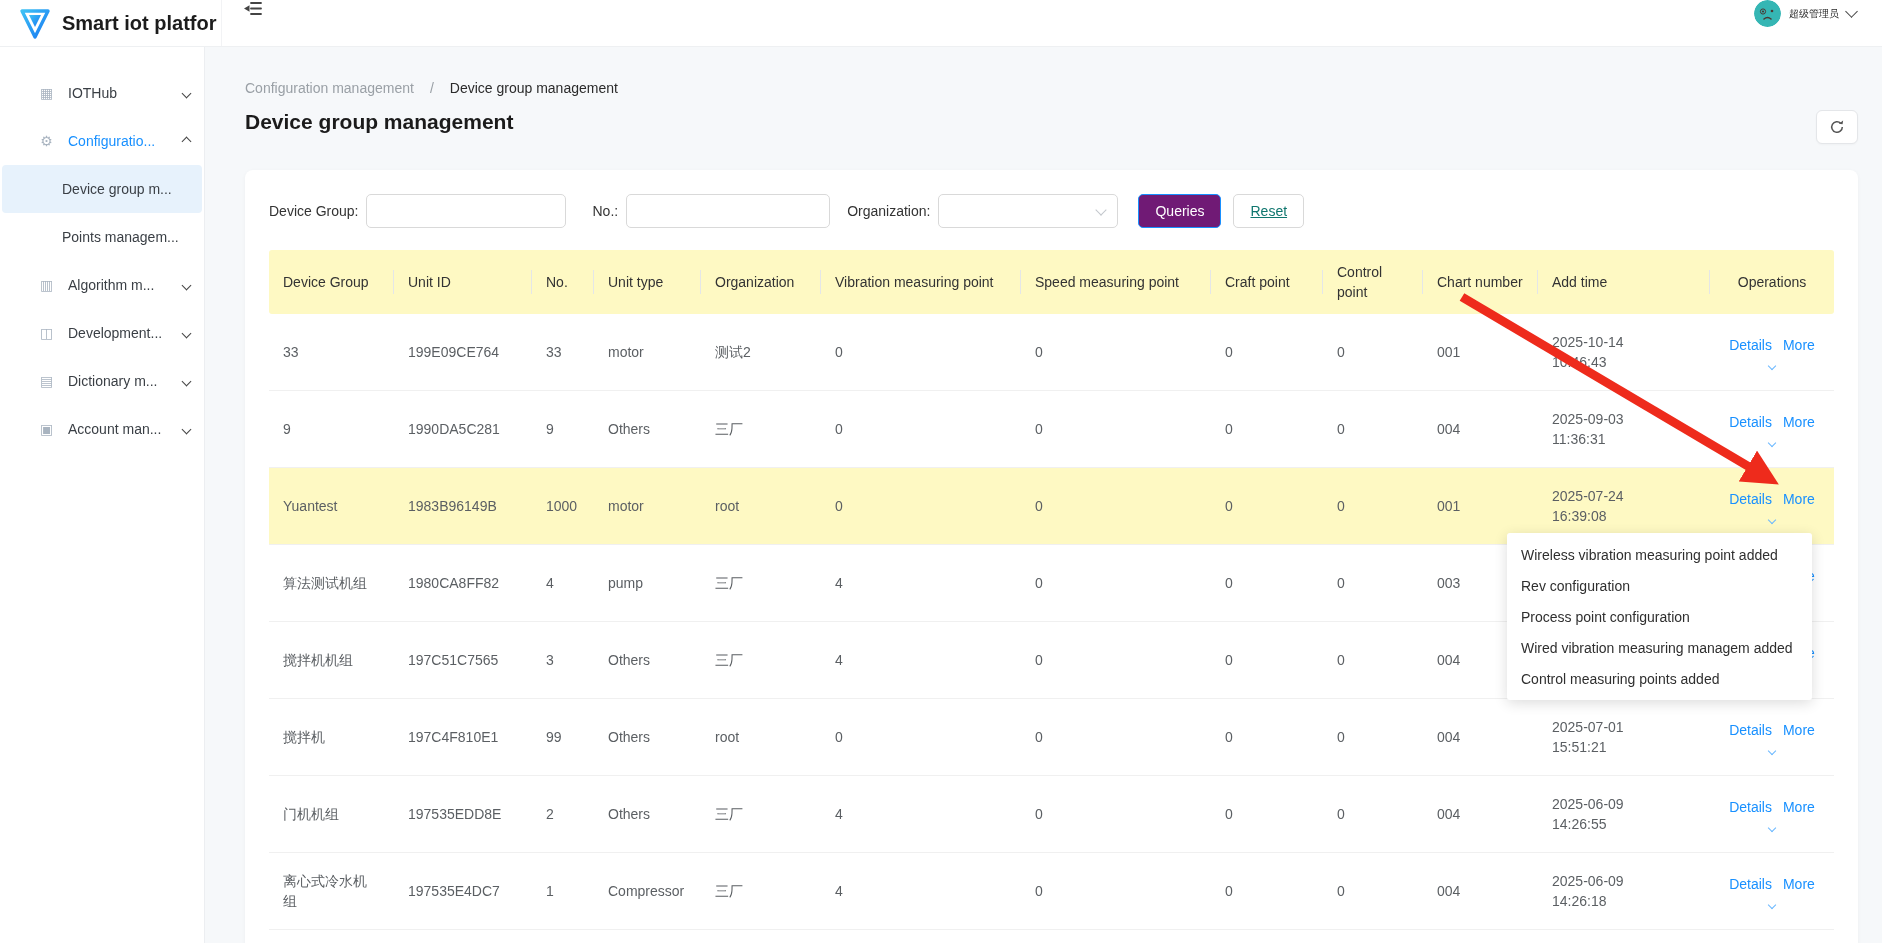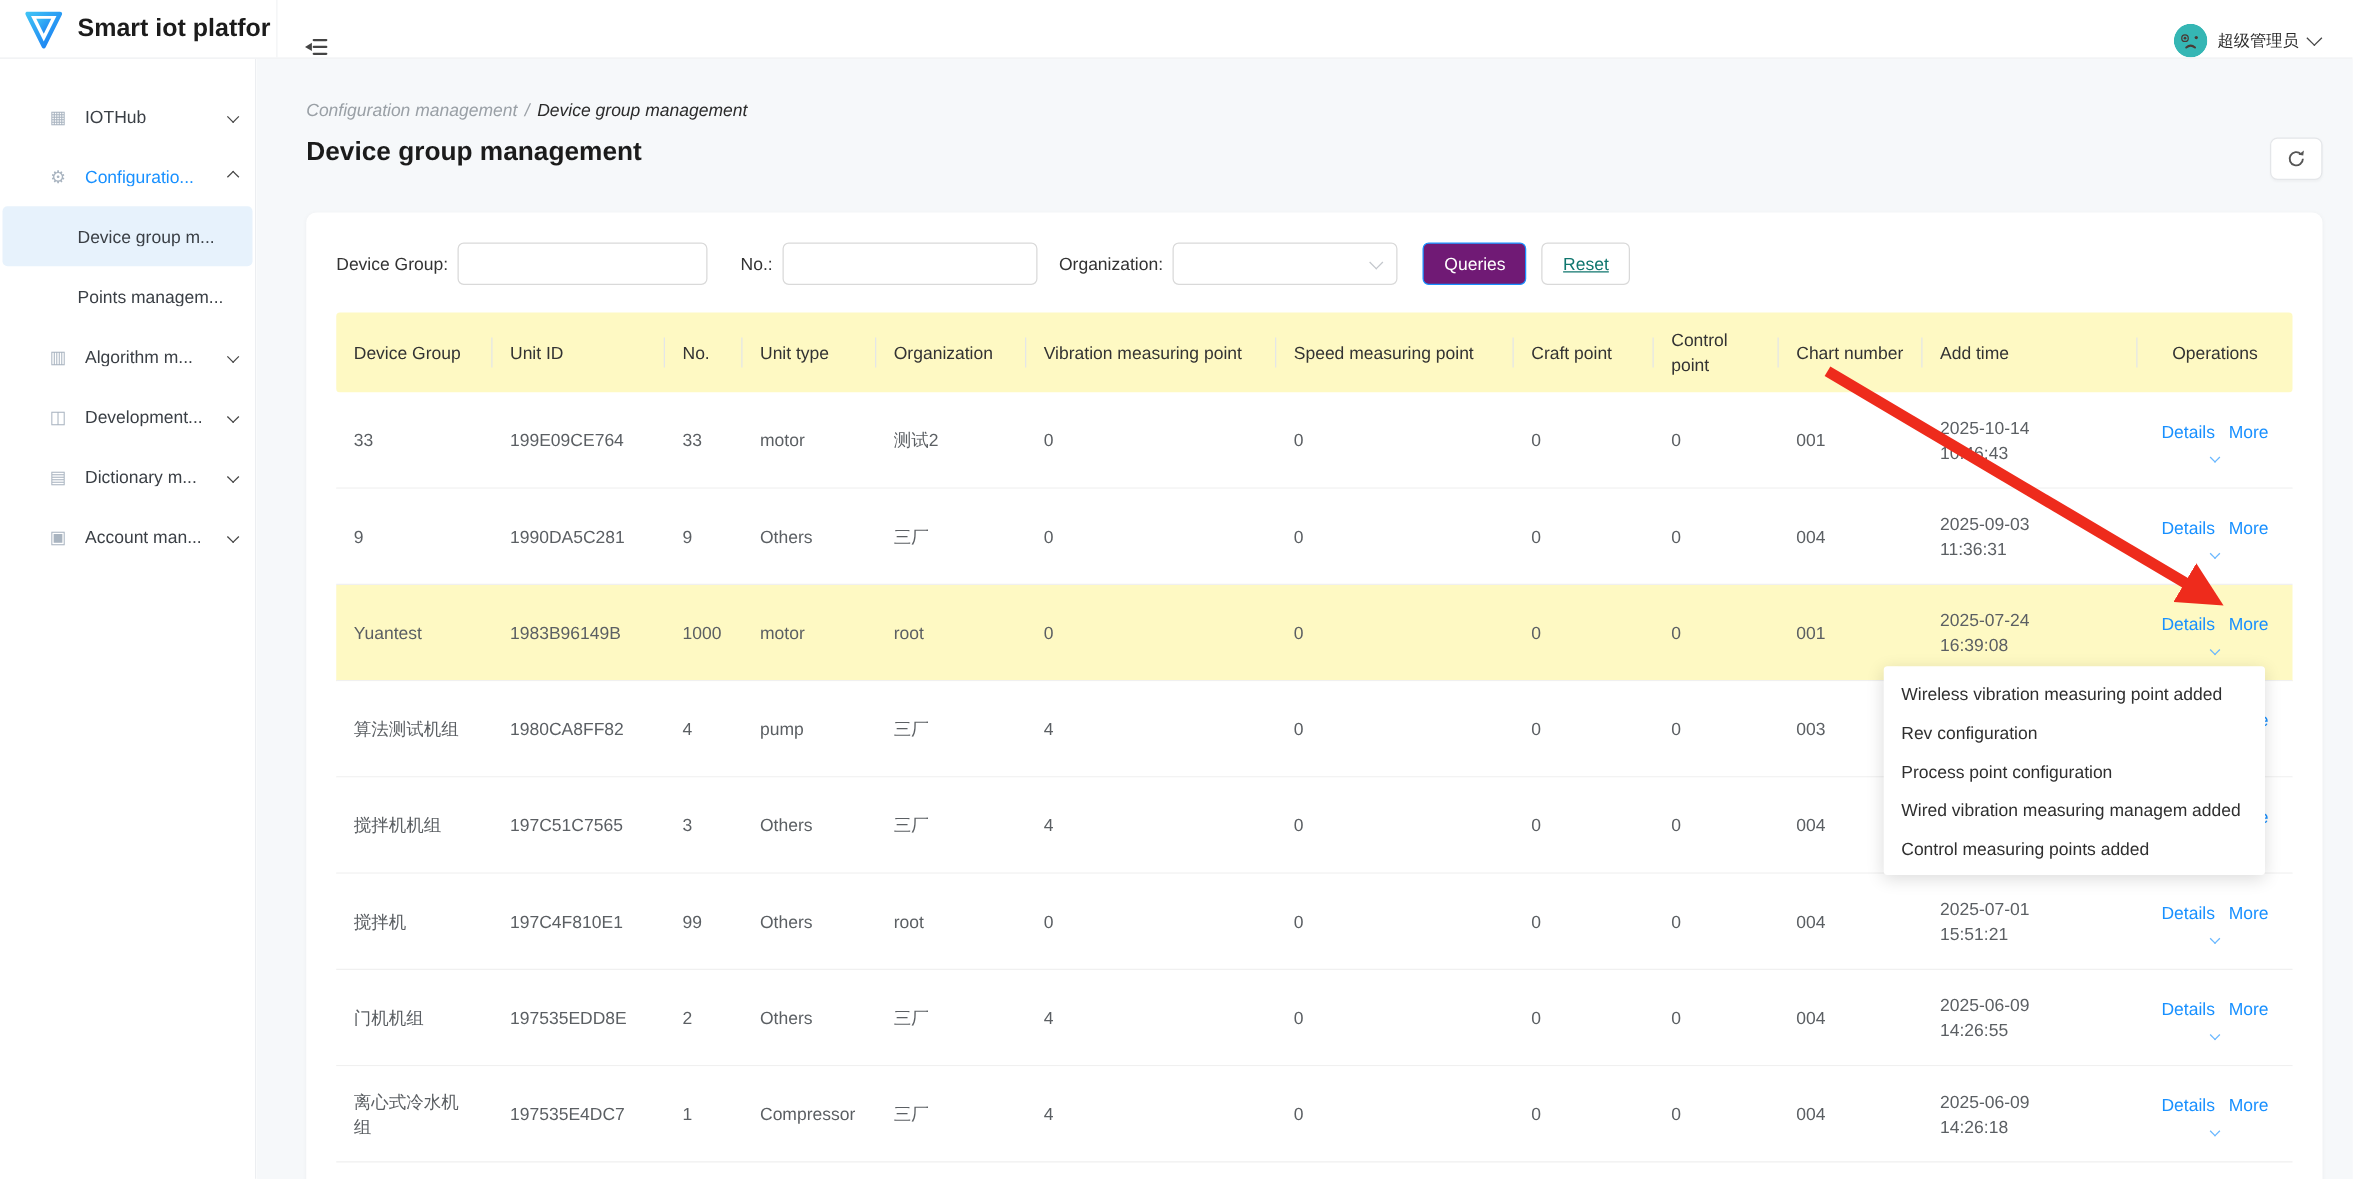--- a/index.html
+++ b/index.html
@@ -1,49 +1,49 @@
 <!DOCTYPE html>
 <html><head>
 <meta charset="utf-8">
 <style>
   * { margin:0; padding:0; box-sizing:border-box; }
   html,body { width:1882px; height:943px; overflow:hidden; background:#f6f8fa;
     font-family:"Liberation Sans","DejaVu Sans",sans-serif; font-size:14px; color:#333; }
 
   
   .topbar { position:fixed; top:0; left:0; width:1882px; height:47px; background:#fff;
-    border-bottom:1px solid #eef0f2; z-index:30; display:flex; align-items:flex-end; }
+    border-bottom:1px solid #eef0f2; z-index:30; display:flex; align-items:flex-start; }
   .brand { width:222px; height:100%; display:flex; align-items:center; padding-left:18px;
     border-right:1px solid #f2f3f5; overflow:hidden; flex:none; }
   .brand .logo { width:34px; height:34px; flex:none; margin-right:10px; }
   .brand .title { font-size:20px; font-weight:700; color:#1c1c1c; white-space:nowrap; }
   .fold-btn { margin-left:22px; cursor:pointer; display:flex; align-items:center; }
   .top-right { margin-left:auto; display:flex; align-items:center; gap:8px; padding-right:26px; cursor:pointer; }
   .avatar { width:27px; height:27px; border-radius:50%; overflow:hidden; flex:none; }
-  .user-name { font-size:13px; color:#2b2b2b;font-family:Liberation Serif, serif; }
+  .user-name { font-size:10px; color:#2b2b2b;font-family:Liberation Serif, serif; }
   .chev { display:inline-block; width:7px; height:7px; border-right:1.5px solid #444;
     border-bottom:1.5px solid #444; transform:rotate(45deg); }
   .chev.up { transform:rotate(-135deg); }
   .top-right .chev { width:9px; height:9px; border-width:1.6px; margin-top:-4px; }
 
   
   .sidebar { position:fixed; top:47px; left:0; bottom:0; width:205px; background:#fff;
     border-right:1px solid #eceef1; padding-top:22px; z-index:20; }
   .side-item { height:48px; display:flex; align-items:center; padding:0 14px 0 38px;
     cursor:pointer; color:#3a3f45; position:relative; }
   .side-item .ic { width:17px; font-size:14px; color:#a9b4c0; margin-right:13px; flex:none; text-align:center; }
   .side-item .lbl { flex:1; white-space:nowrap; overflow:hidden; }
   .side-item .chev { flex:none; color:#555; margin-left:6px; }
   .side-item.open .lbl { color:#1890ff; }
   .side-item.child { padding-left:62px; }
   .side-item.active { background:#e7f2fc; border-radius:4px; margin:0 2px; padding-left:60px; }
 
   
   .main { position:absolute; top:47px; left:205px; width:1677px; padding:33px 24px 0 40px; }
-  .crumbs { font-size:14px; display:flex; gap:6px; align-items:center;font-style:italic; }
+  .crumbs { font-size:14px; display:flex; gap:16px; align-items:center; }
   .crumbs .parent { color:#9aa0a6; cursor:pointer; }
   .crumbs .sep { color:#9aa0a6; }
   .crumbs .current { color:#2b2b2b; }
   .page-head { display:flex; align-items:flex-start; margin-top:14px; }
   .page-title { font-size:21px; font-weight:700; color:#1b1b1b; }
   .refresh-btn { margin-left:auto; width:42px; height:34px; background:#fff; border:1px solid #e4e6e9;
     border-radius:6px; display:flex; align-items:center; justify-content:center; cursor:pointer;
     box-shadow:0 1px 2px rgba(0,0,0,.03); }
 
   .card { margin-top:26px; background:#fff; border-radius:8px; box-shadow:0 1px 4px rgba(0,0,0,.04);

